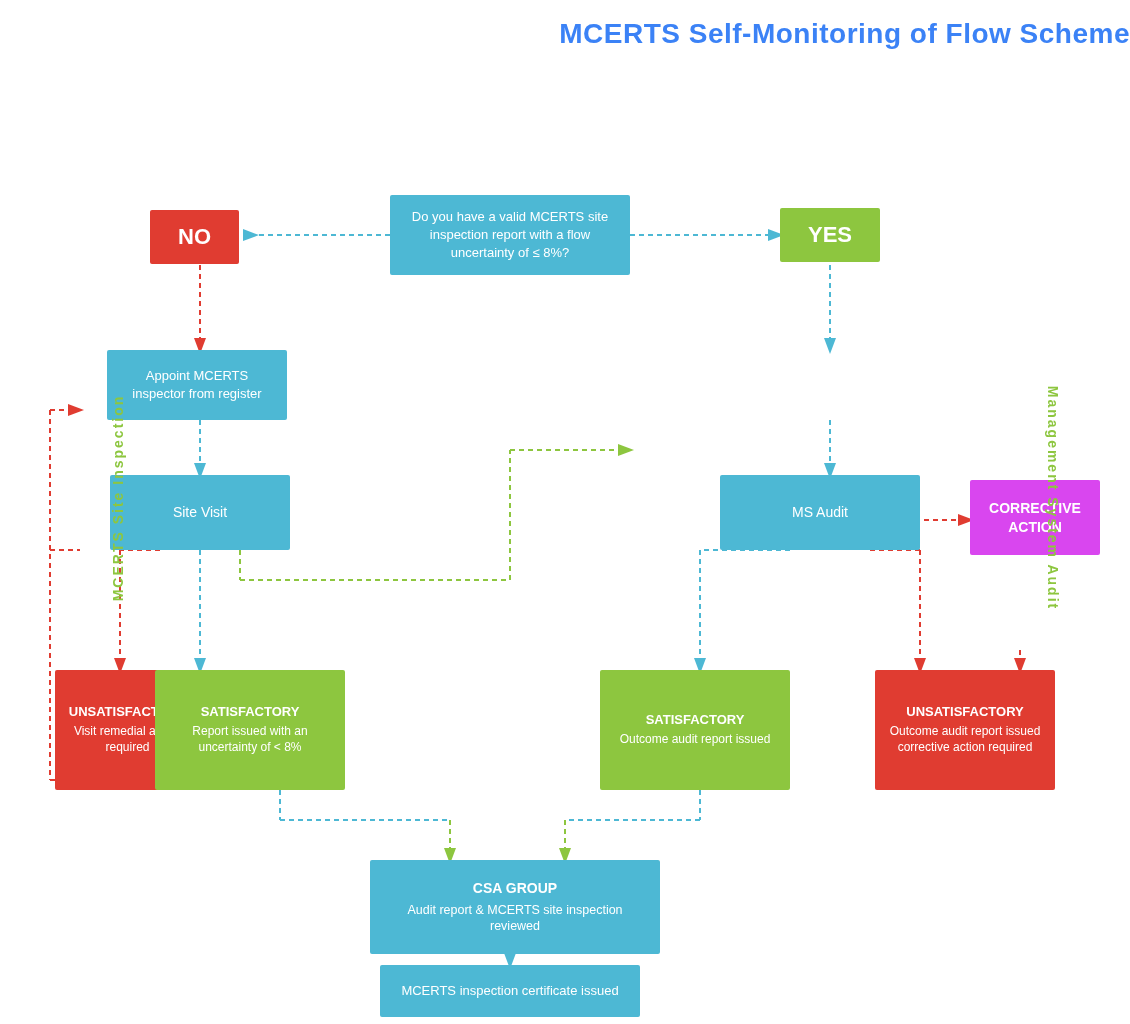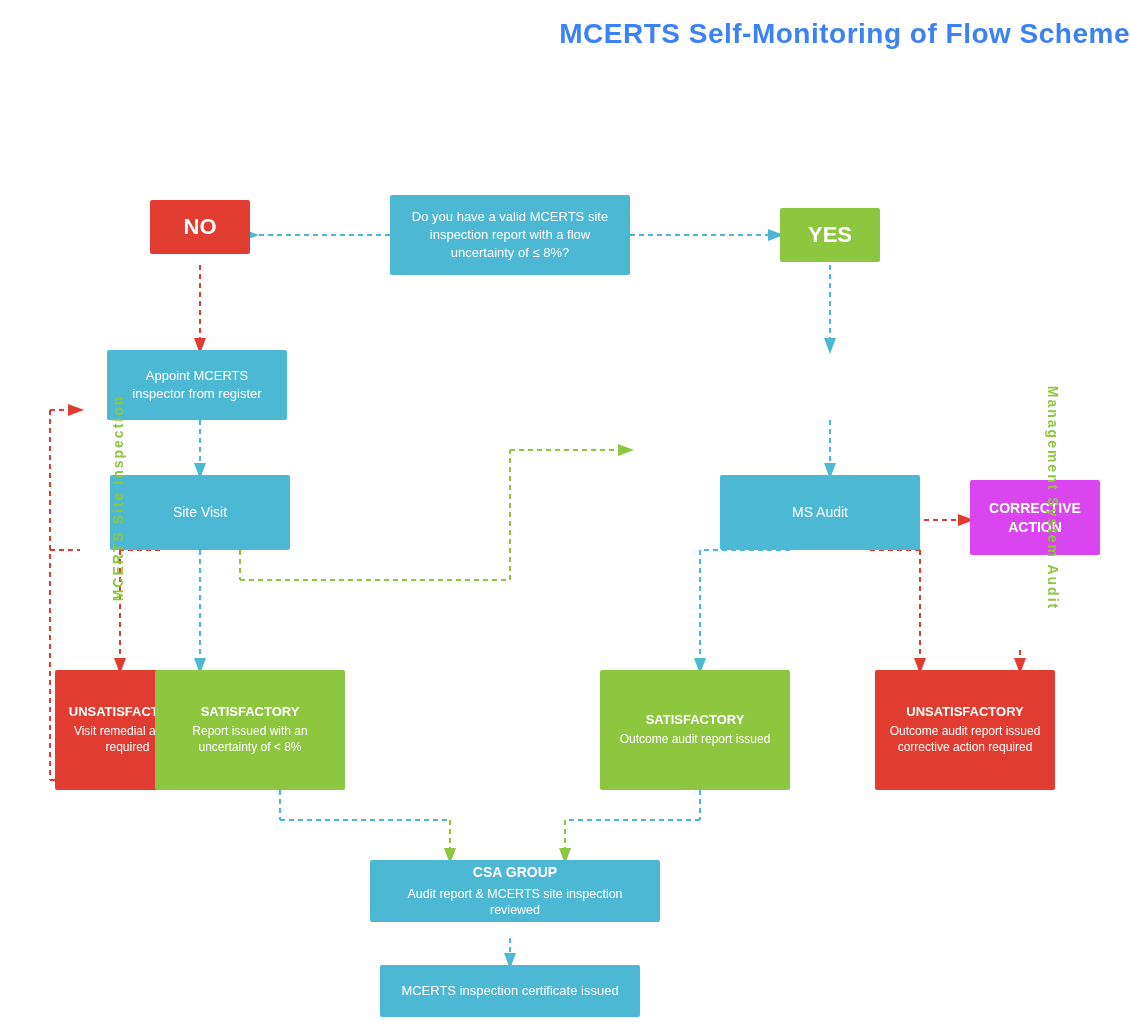--- a/index.html
+++ b/index.html
@@ -157,21 +157,21 @@
 
     <line x1="510" y1="878" x2="510" y2="905" stroke="#4db8d4" stroke-width="2" stroke-dasharray="5,4" marker-end="url(#arrow-blue)"></line>
 
     <line x1="1080" y1="460" x2="1080" y2="460" stroke="#8dc63f" stroke-width="0"></line>
   </svg>
 
   <div class="box box-blue" style="left:390px; top:135px; width:240px; height:80px;">
     <span style="font-size:13px; line-height:1.4;">Do you have a valid MCERTS site inspection report with a flow uncertainty of ≤ 8%?</span>
   </div>
 
-  <div class="box box-red" style="left:150px; top:140px; width:100px; height:54px;">
+  <div class="box box-red" style="left:150px; top:150px; width:89px; height:54px;">
     <span style="font-size:22px; font-weight:bold;">NO</span>
   </div>
 
   <div class="box box-green" style="left:780px; top:148px; width:100px; height:54px;">
     <span style="font-size:22px; font-weight:bold;">YES</span>
   </div>
 
   <div class="box box-blue" style="left:107px; top:290px; width:180px; height:70px;">
     <span style="font-size:13px;">Appoint MCERTS inspector from register</span>
   </div>
@@ -202,21 +202,21 @@
   <div class="box box-green" style="left:600px; top:610px; width:190px; height:120px; flex-direction:column;">
     <div style="font-weight:bold; font-size:13px; margin-bottom:5px;">SATISFACTORY</div>
     <div style="font-size:12px; line-height:1.3;">Outcome audit report issued</div>
   </div>
 
   <div class="box box-red" style="left:875px; top:610px; width:180px; height:120px; flex-direction:column;">
     <div style="font-weight:bold; font-size:13px; margin-bottom:5px;">UNSATISFACTORY</div>
     <div style="font-size:12px; line-height:1.3;">Outcome audit report issued corrective action required</div>
   </div>
 
-  <div class="box box-blue" style="left:370px; top:800px; width:290px; height:62px; flex-direction:column;">
+  <div class="box box-blue" style="left:370px; top:800px; width:290px; height:94px; flex-direction:column;">
     <div style="font-weight:bold; font-size:14px; margin-bottom:3px;">CSA GROUP</div>
     <div style="font-size:12.5px; line-height:1.3;">Audit report &amp; MCERTS site inspection reviewed</div>
   </div>
 
   <div class="box box-blue" style="left:380px; top:905px; width:260px; height:52px;">
     <span style="font-size:13px;">MCERTS inspection certificate issued</span>
   </div>
 
   <div class="side-label" style="position:absolute; left:15px; top:430px; transform:rotate(-90deg); color:#8dc63f; font-size:14px; font-weight:bold; letter-spacing:2px; white-space:nowrap; transform-origin:center center;">
     <span>MCERTS Site Inspection</span>

